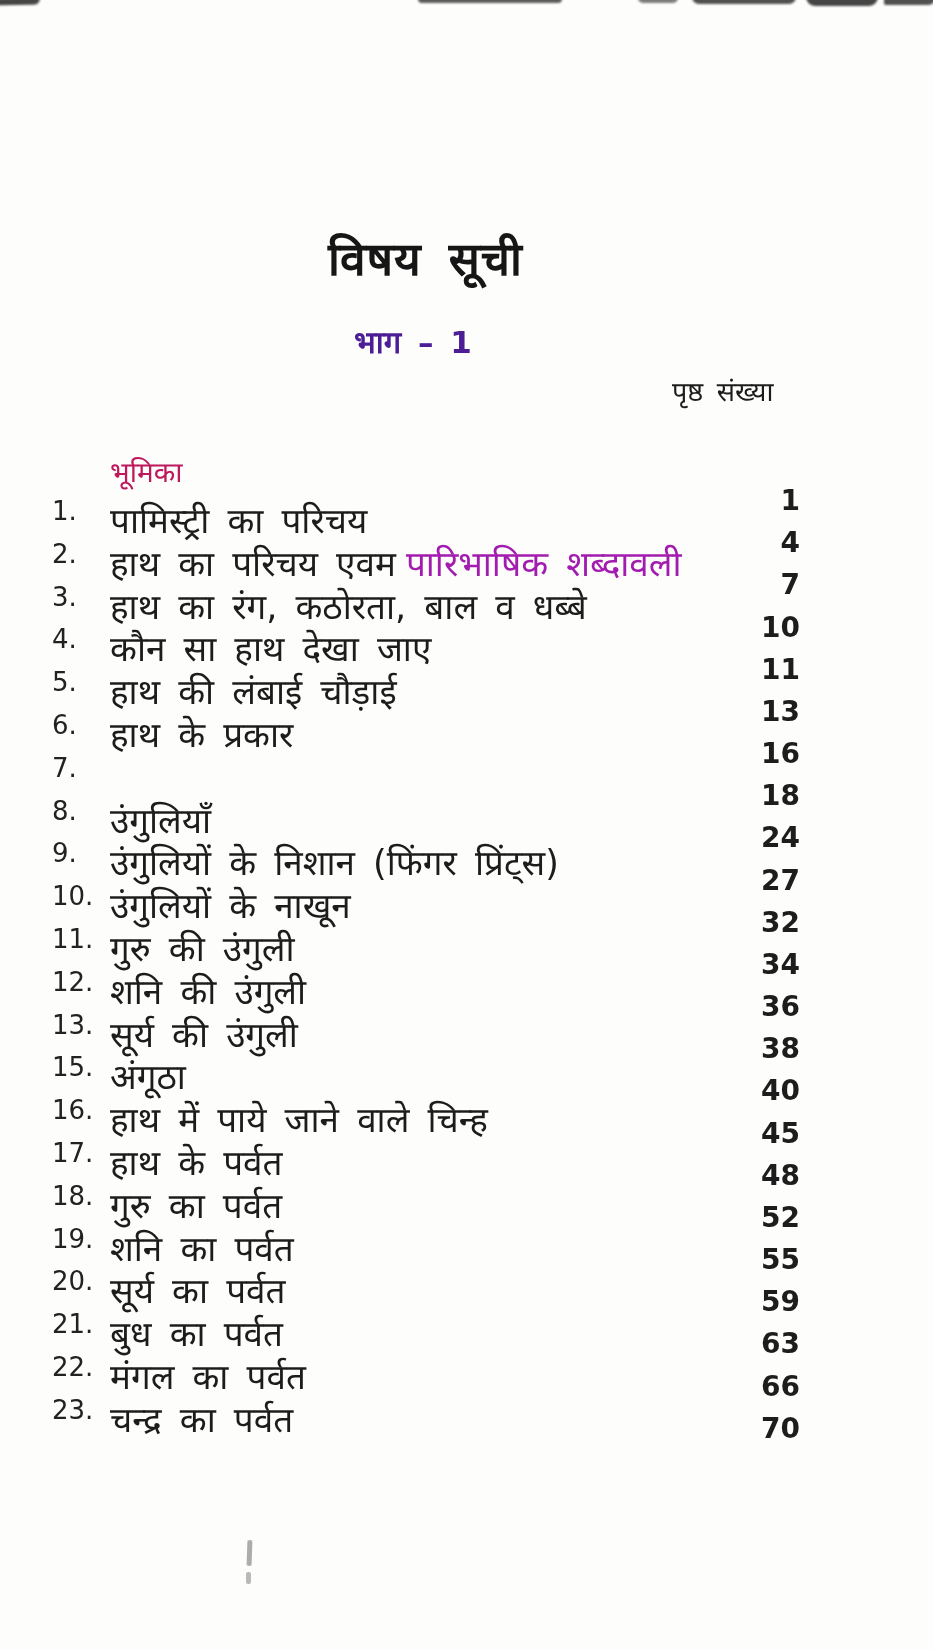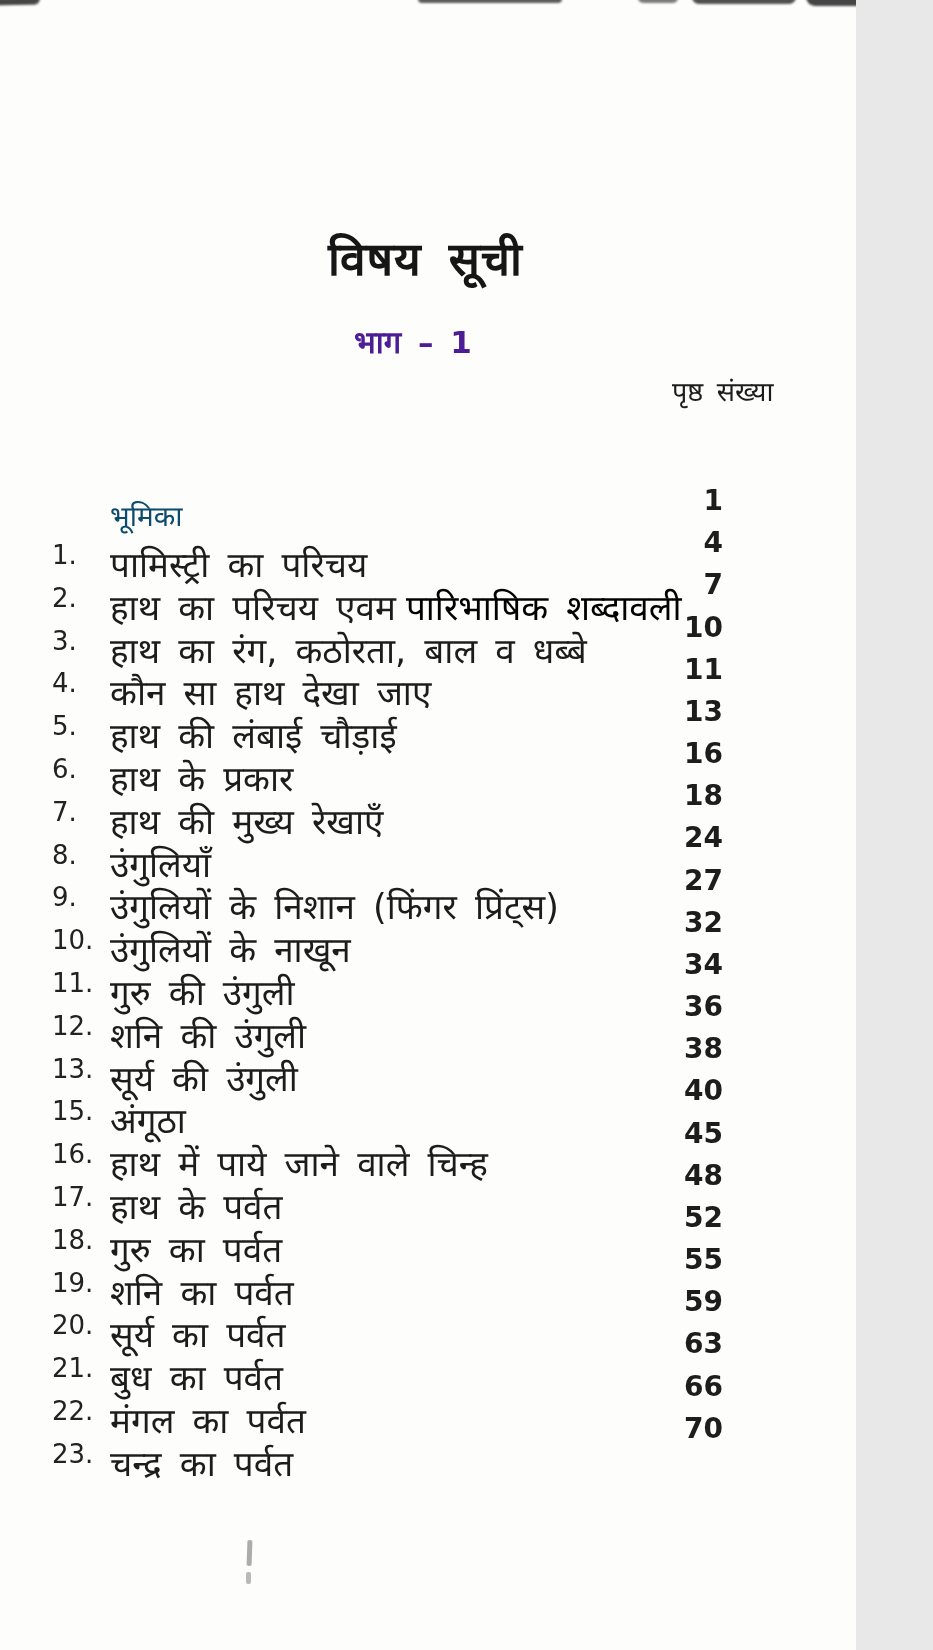--- a/index.html
+++ b/index.html
@@ -1,18 +1,18 @@
 <!DOCTYPE html>
 <html><head>
 <meta charset="utf-8">
 <style>
   html,body{margin:0;padding:0;background:#e8e8e8;}
   .page{
     position:relative;
-    width:856px;height:1650px;
+    width:933px;height:1650px;
     background:#fdfdfb;
     overflow:hidden;
     font-family:"DejaVu Sans","Liberation Sans",sans-serif;
     color:#1e1e1e;
   }
   
   .artifact{position:absolute;background:#262626;filter:blur(1px);}
   .art-tl{left:-6px;top:-2px;width:46px;height:7px;border-radius:0 0 6px 2px;opacity:.85;transform:rotate(-1deg);}
   .art-tm{left:418px;top:-2px;width:144px;height:5px;border-radius:0 0 4px 4px;opacity:.75;}
   .art-t1{left:638px;top:-2px;width:40px;height:5px;border-radius:0 0 5px 5px;opacity:.6;}
@@ -30,25 +30,25 @@
   .part-heading{
     position:absolute;left:354px;top:320px;
     font-size:31px;font-weight:bold;word-spacing:6px;
     color:#4c1d95;margin:0;
   }
   .col-header{
     position:absolute;left:672px;top:372px;
     font-size:27px;word-spacing:5px;color:#1c1c1c;text-align:center;
   }
   .toc{position:absolute;left:52px;top:452px;width:640px;}
-  .preface{margin-left:58px;height:44px;font-size:28px;color:#0c4a6e;margin-top:44px;}
+  .preface{margin-left:58px;height:44px;font-size:28px;color:#be185d;}
   .toc-row{display:flex;height:42.8px;align-items:flex-start;}
   .num{flex:0 0 58px;font-size:26px;color:#222;}
   .title{font-size:35px;word-spacing:7px;white-space:nowrap;color:#1c1c1c;}
-  .title.light{margin-left:10px;color:#000000;}
+  .title.light{margin-left:10px;color:#a21caf;}
   .pages{position:absolute;right:133px;top:484px;text-align:right;}
   .page-num{height:42.18px;font-size:28px;font-weight:bold;color:#1d1d1d;}
 </style>
 </head>
 <body>
 
 <div class="page">
 
   <div class="artifact art-tl"></div>
   <div class="artifact art-tm"></div>
@@ -86,21 +86,20 @@
         <div class="toc-row">
           <span class="num">5.</span>
           <span class="title">हाथ की लंबाई चौड़ाई</span>
         </div>
         <div class="toc-row">
           <span class="num">6.</span>
           <span class="title">हाथ के प्रकार</span>
         </div>
         <div class="toc-row">
           <span class="num">7.</span>
-          <span class="title">हाथ की मुख्य रेखाएँ</span>
         </div>
         <div class="toc-row">
           <span class="num">8.</span>
           <span class="title">उंगुलियाँ</span>
         </div>
         <div class="toc-row">
           <span class="num">9.</span>
           <span class="title">उंगुलियों के निशान (फिंगर प्रिंट्स)</span>
         </div>
         <div class="toc-row">

